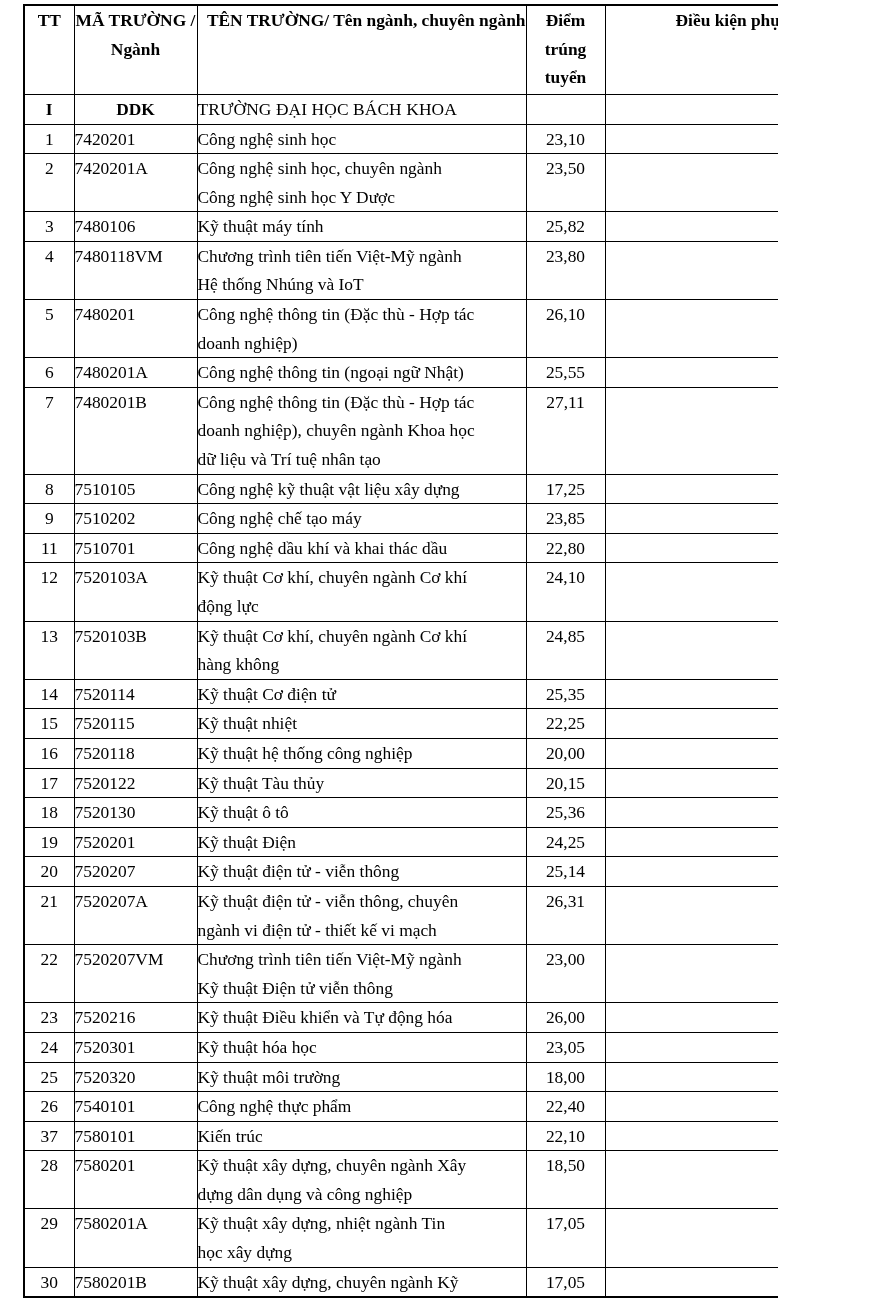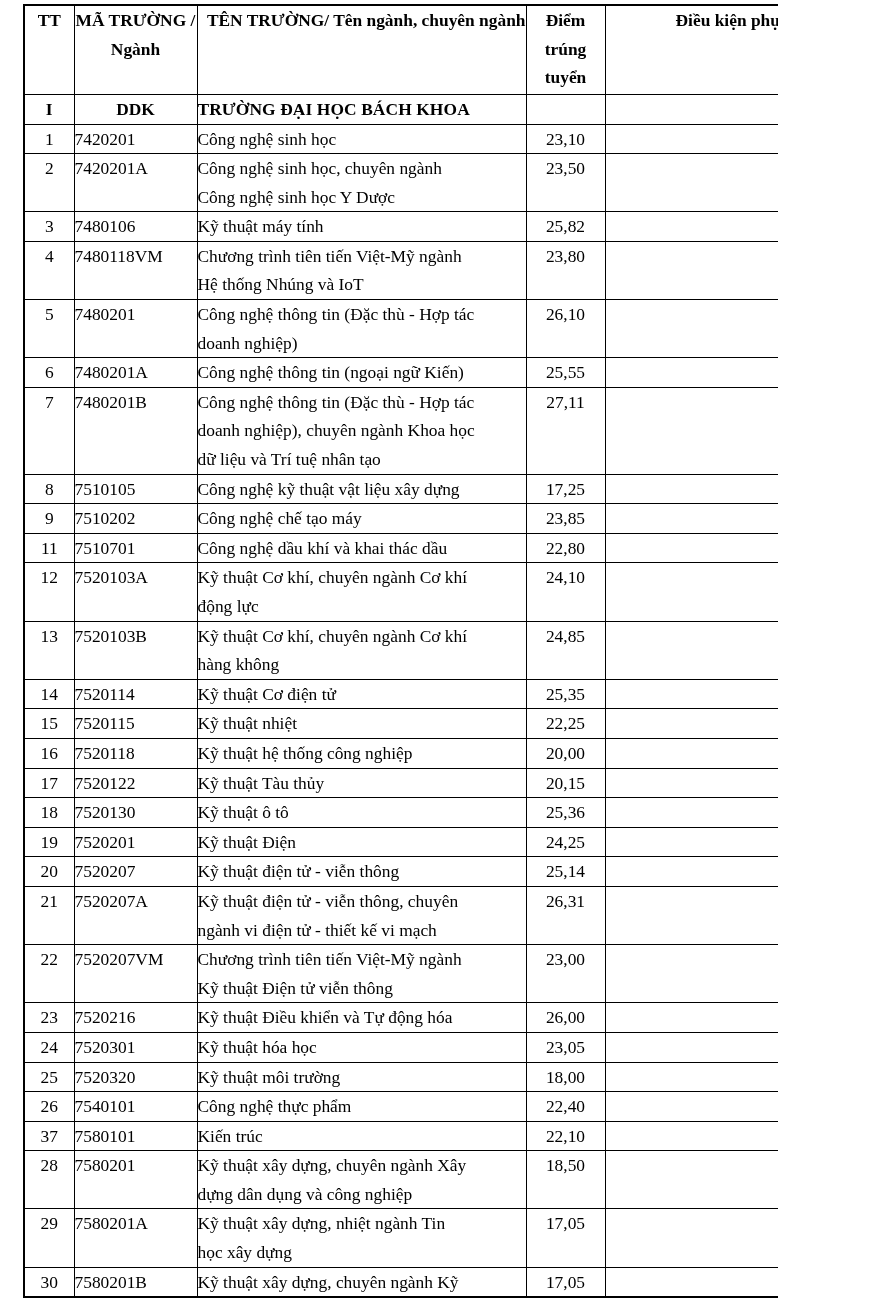--- a/index.html
+++ b/index.html
@@ -63,21 +63,21 @@
   thead tr { height: 89px; }
 
   
   tr.section-row td { height: 29px; }
   tr.section-row .c-tt-cell,
   tr.section-row .c-code-cell {
     text-align: center;
     font-weight: bold;
   }
   tr.section-row .c-name-cell {
-    font-weight: bold;
+    font-weight: normal;
     letter-spacing: 0.1px;
     margin-left: 32px;
   }
 
   
   td.c-tt-cell {
     text-align: center;
     padding: 0 2px;
   }
   td.c-code-cell {
@@ -192,21 +192,21 @@
             <span class="ln">Công nghệ thông tin (Đặc thù - Hợp tác</span>
             <span class="ln">doanh nghiệp)</span>
           </td>
           <td class="c-score-cell">26,10</td>
           <td class="c-cond-cell"></td>
         </tr>
         <tr>
           <td class="c-tt-cell">6</td>
           <td class="c-code-cell">7480201A</td>
           <td class="c-name-cell">
-            <span class="ln">Công nghệ thông tin (ngoại ngữ Kiến)</span>
+            <span class="ln">Công nghệ thông tin (ngoại ngữ Nhật)</span>
           </td>
           <td class="c-score-cell">25,55</td>
           <td class="c-cond-cell"></td>
         </tr>
         <tr>
           <td class="c-tt-cell">7</td>
           <td class="c-code-cell">7480201B</td>
           <td class="c-name-cell">
             <span class="ln">Công nghệ thông tin (Đặc thù - Hợp tác</span>
             <span class="ln">doanh nghiệp), chuyên ngành Khoa học</span>

